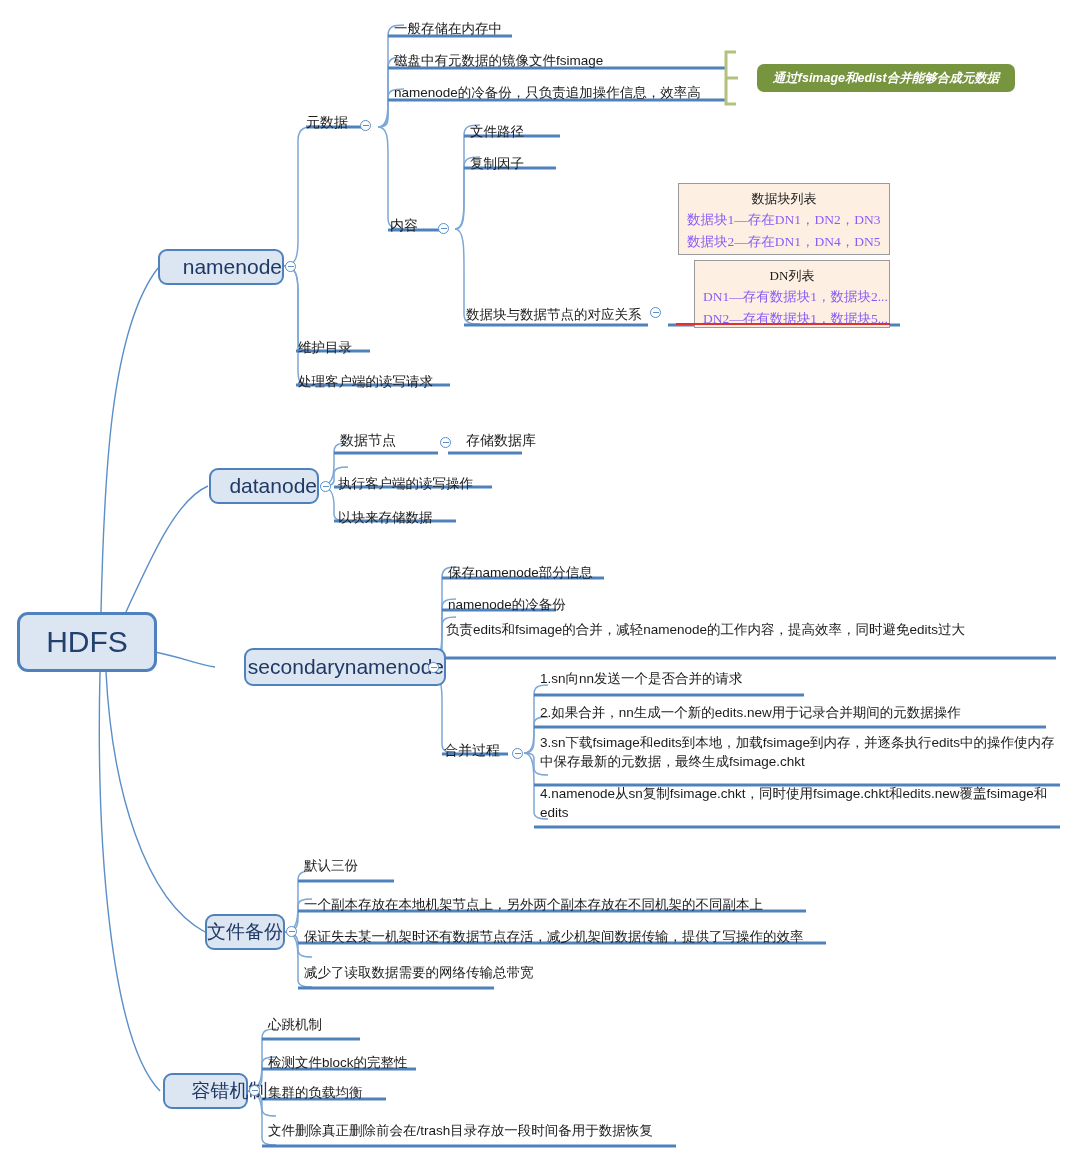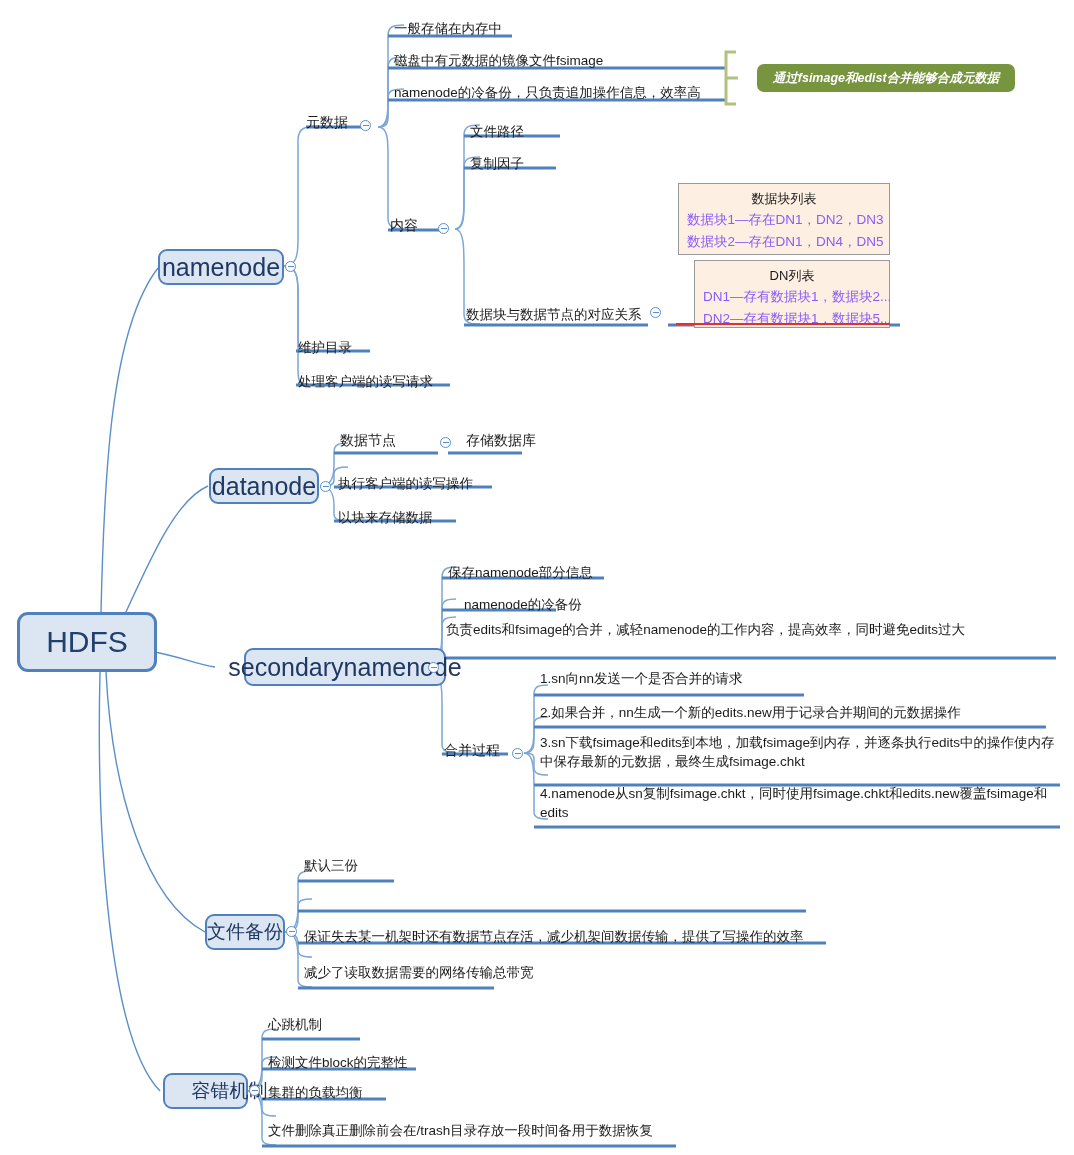--- a/index.html
+++ b/index.html
@@ -7,21 +7,21 @@
   body{font-family:"Liberation Sans","DejaVu Sans",sans-serif;}
   #canvas{position:relative;width:1074px;height:1155px;overflow:hidden;background:#fff;}
   svg.wires{position:absolute;left:0;top:0;width:1074px;height:1155px;pointer-events:none;}
 
   
   .node-box{position:absolute;box-sizing:border-box;background:#dce6f2;
             border:2px solid #4f81bd;border-radius:9px;color:#1f3864;
             display:flex;align-items:center;justify-content:center;
             white-space:nowrap;}
   .node-root{border-width:3px;border-radius:11px;font-size:30px;color:#21406e;}
-  .node-l1{font-size:25px;}
+  .node-l1{font-size:21px;justify-content:flex-end;}
   .node-l1-cn{font-size:19px;}
 
   
   .leaf{position:absolute;color:#1a1a1a;font-size:13.5px;line-height:19px;
         white-space:nowrap;}
   .leaf.wrap{white-space:normal;}
   .leaf.mid{font-size:14px;}
 
   
   .toggle{position:absolute;width:11px;height:11px;border:1px solid #5b8fc7;
@@ -30,21 +30,21 @@
           height:1px;background:#5b8fc7;}
 
   
   .callout-green{position:absolute;background:#77943f;border-radius:7px;
       color:#ffffff;font-style:italic;font-size:12.5px;font-weight:bold;
       display:flex;align-items:center;justify-content:center;
       box-sizing:border-box;padding:0 10px;white-space:nowrap;}
 
   
   .note-box{position:absolute;background:#fdf0e3;border:1px solid #9a9a9a;
-      box-sizing:border-box;padding:4px 8px 5px 8px;}
+      box-sizing:border-box;padding:4px 8px 5px 8px;font-family:Liberation Serif, serif;}
   .note-title{text-align:center;font-size:13px;color:#1a1a1a;line-height:21px;}
   .note-row{font-size:13.5px;color:#8b5cf6;line-height:22px;white-space:nowrap;}
   .note-redline{position:absolute;height:2px;background:#e03131;}
 </style>
 </head>
 <body>
 
 <div id="canvas">
 
   <svg class="wires" viewBox="0 0 1074 1155" xmlns="http://www.w3.org/2000/svg">
@@ -233,32 +233,33 @@
   <div class="note-redline" style="left:676px;top:323px;width:214px;"></div>
 
   <div class="leaf mid" style="left:340px;top:431px;">数据节点</div>
   <span class="toggle" style="left:440px;top:437px;"></span>
   <div class="leaf mid" style="left:466px;top:431px;">存储数据库</div>
 
   <div class="leaf" style="left:338px;top:474px;">执行客户端的读写操作</div>
   <div class="leaf" style="left:338px;top:508px;">以块来存储数据</div>
 
   <div class="leaf" style="left:448px;top:563px;">保存namenode部分信息</div>
-  <div class="leaf" style="left:448px;top:595px;margin-left:16px;">namenode的冷备份</div>
+  <div class="leaf" style="left:448px;top:595px;">namenode的冷备份</div>
   <div class="leaf wrap" style="left:446px;top:620px;width:548px;">负责edits和fsimage的合并，减轻namenode的工作内容，提高效率，同时避免edits过大</div>
 
   <div class="leaf mid" style="left:444px;top:741px;">合并过程</div>
   <span class="toggle" style="left:512px;top:748px;"></span>
 
   <div class="leaf" style="left:540px;top:669px;">1.sn向nn发送一个是否合并的请求</div>
   <div class="leaf" style="left:540px;top:703px;">2.如果合并，nn生成一个新的edits.new用于记录合并期间的元数据操作</div>
   <div class="leaf wrap" style="left:540px;top:733px;width:528px;">3.sn下载fsimage和edits到本地，加载fsimage到内存，并逐条执行edits中的操作使内存中保存最新的元数据，最终生成fsimage.chkt</div>
   <div class="leaf wrap" style="left:540px;top:784px;width:528px;">4.namenode从sn复制fsimage.chkt，同时使用fsimage.chkt和edits.new覆盖fsimage和edits</div>
 
   <div class="leaf" style="left:304px;top:856px;">默认三份</div>
+  <div class="leaf" style="left:304px;top:895px;">一个副本存放在本地机架节点上，另外两个副本存放在不同机架的不同副本上</div>
   <div class="leaf" style="left:304px;top:927px;">保证失去某一机架时还有数据节点存活，减少机架间数据传输，提供了写操作的效率</div>
   <div class="leaf" style="left:304px;top:963px;">减少了读取数据需要的网络传输总带宽</div>
 
   <div class="leaf" style="left:268px;top:1015px;">心跳机制</div>
   <div class="leaf" style="left:268px;top:1053px;">检测文件block的完整性</div>
   <div class="leaf" style="left:268px;top:1083px;">集群的负载均衡</div>
   <div class="leaf" style="left:268px;top:1121px;">文件删除真正删除前会在/trash目录存放一段时间备用于数据恢复</div>
 
 </div>
 

